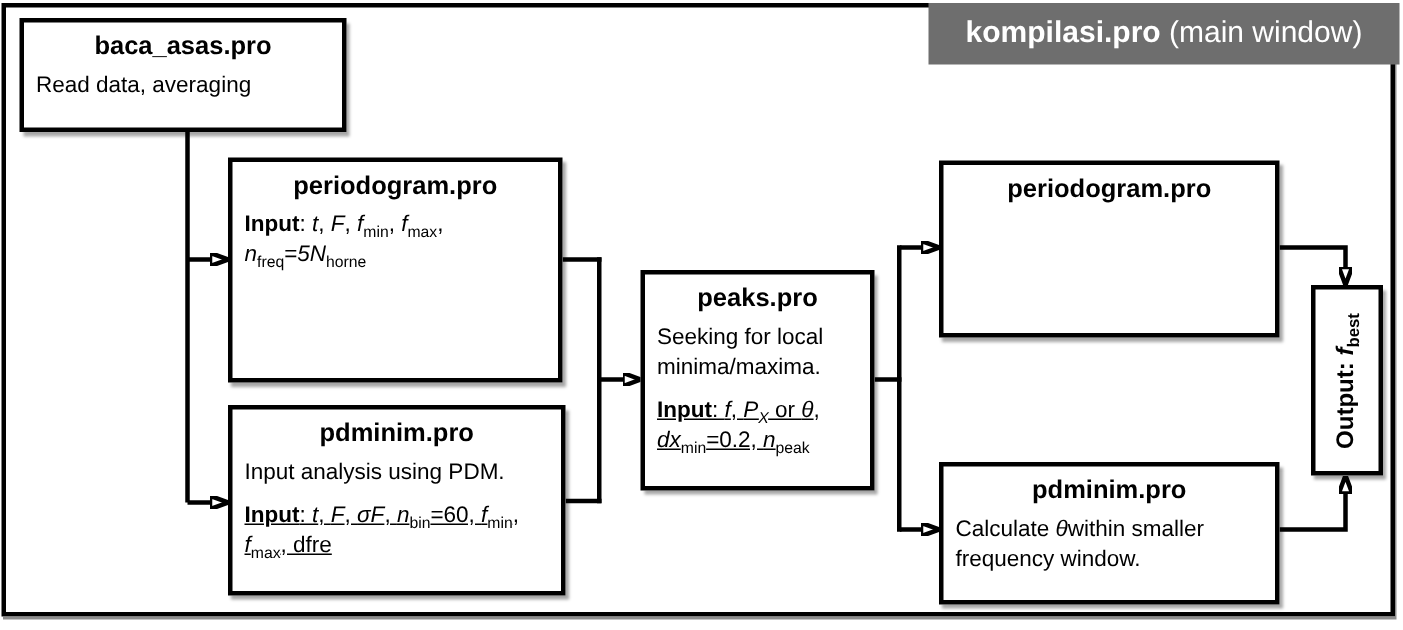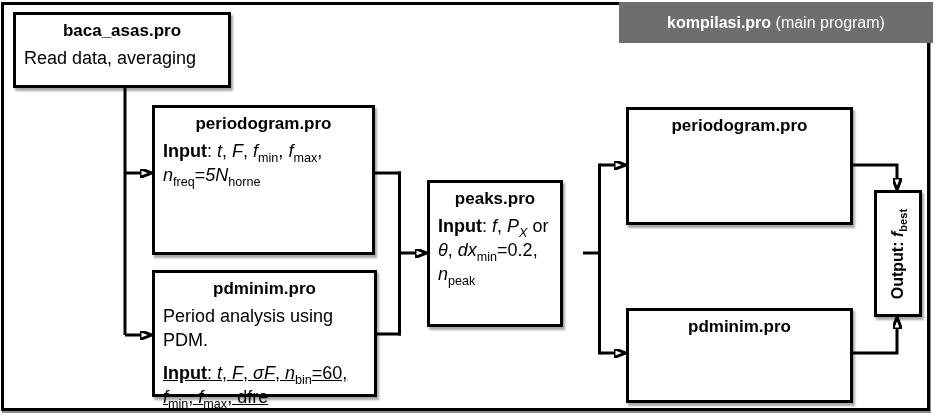--- a/index.html
+++ b/index.html
@@ -18,34 +18,34 @@
   .wires{position:absolute;left:0;top:0;z-index:2;}
   .wires path{stroke:var(--line,#000000);stroke-width:3;fill:none;}
   .box{
     position:absolute;z-index:3;box-sizing:border-box;
     background:var(--box-bg,#ffffff);
     border:3px solid var(--line,#000000);
     box-shadow:2px 3px 2px rgba(0,0,0,.35);
     padding:3px 8px 4px 8px;
   }
   .box-title{font-weight:bold;font-size:17px;text-align:center;margin:3px 0 6px 0;}
-  .box-body{font-size:18px;line-height:1.33;}
+  .box-body{font-size:15px;line-height:1.33;}
   .box-body + .box-body{margin-top:9px;text-decoration:underline;}
   sub{font-size:.7em;line-height:0;}
   .hdr{
     position:absolute;left:619px;top:2px;width:314px;height:41px;z-index:6;
     background:var(--header-bg,#6e6e6e);color:var(--header-fg,#ffffff);
     display:flex;align-items:center;justify-content:center;
-    font-size:16px;white-space:pre;
+    font-size:20px;white-space:pre;
   }
   .hdr .hb{font-weight:bold;}
   .box-baca{left:13px;top:12px;width:218px;height:76px;}
   .box-pgl{left:152px;top:105px;width:223px;height:150px;}
   .box-pdl{left:152px;top:270px;width:225px;height:127px;}
-  .box-peaks{left:427px;top:180px;width:136px;height:147px;}
+  .box-peaks{left:427px;top:180px;width:156px;height:147px;}
   .box-pgr{left:626px;top:107px;width:227px;height:118px;}
   .box-pdr{left:626px;top:308px;width:227px;height:95px;}
   .box-out{left:874px;top:190px;width:48px;height:127px;padding:0;}
   .vtext{
     position:absolute;left:50%;top:50%;
     transform:translate(-50%,-50%) rotate(-90deg);
     white-space:nowrap;font-size:16px;font-weight:bold;
   }
 </style>
 </head>
@@ -70,49 +70,51 @@
     <path d="M400 253 H416" marker-end="url(#ah)"></path>
     <path d="M583 253 H601"></path>
     <path d="M599.5 163.5 V354.5"></path>
     <path d="M600 165 H615" marker-end="url(#ah)"></path>
     <path d="M600 353 H615" marker-end="url(#ah)"></path>
     <path d="M853 165 H897 V179" marker-end="url(#ah)"></path>
     <path d="M853 353 H897 V328" marker-end="url(#ah)"></path>
   </svg>
 
   <div class="hdr">
-    <span class="hb">kompilasi.pro</span><span> (main program)</span>
+    <span class="hb">kompilasi.pro</span><span> (main window)</span>
   </div>
 
   <div class="box box-baca">
     <div class="box-title">baca_asas.pro</div>
     <div class="box-body"><span>Read data, averaging</span></div>
   </div>
 
   <div class="box box-pgl">
     <div class="box-title">periodogram.pro</div>
     <div class="box-body"><span style="font-weight: bold;">Input</span><span>: </span><span style="font-style: italic;">t</span><span>, </span><span style="font-style: italic;">F</span><span>, </span><span style="font-style: italic;">f</span><sub>min</sub><span>, </span><span style="font-style: italic;">f</span><sub>max</sub><span>, </span><span style="font-style: italic;">n</span><sub>freq</sub><span>=</span><span style="font-style: italic;">5N</span><sub>horne</sub></div>
   </div>
 
   <div class="box box-pdl">
     <div class="box-title">pdminim.pro</div>
-    <div class="box-body"><span>Period analysis using PDM.</span></div>
+    <div class="box-body"><span>Input analysis using PDM.</span></div>
     <div class="box-body"><span style="font-weight: bold;">Input</span><span>: </span><span style="font-style: italic;">t</span><span>, </span><span style="font-style: italic;">F</span><span>, </span><span style="font-style: italic;">σF</span><span>, </span><span style="font-style: italic;">n</span><sub>bin</sub><span>=60, </span><span style="font-style: italic;">f</span><sub>min</sub><span>, </span><span style="font-style: italic;">f</span><sub>max</sub><span>, dfre</span></div>
   </div>
 
   <div class="box box-peaks">
     <div class="box-title">peaks.pro</div>
+    <div class="box-body"><span>Seeking for local minima/maxima.</span></div>
     <div class="box-body"><span style="font-weight: bold;">Input</span><span>: </span><span style="font-style: italic;">f</span><span>, </span><span style="font-style: italic;">P</span><sub style="font-style: italic;">X</sub><span> or </span><span style="font-style: italic;">θ</span><span>, </span><span style="font-style: italic;">dx</span><sub>min</sub><span>=0.2, </span><span style="font-style: italic;">n</span><sub>peak</sub></div>
   </div>
 
   <div class="box box-pgr">
     <div class="box-title">periodogram.pro</div>
   </div>
 
   <div class="box box-pdr">
     <div class="box-title">pdminim.pro</div>
+    <div class="box-body"><span>Calculate </span><span style="font-style: italic;">θ</span><span>within smaller frequency window.</span></div>
   </div>
 
   <div class="box box-out">
     <div class="vtext"><span style="font-weight: bold;">Output: </span><span style="font-style: italic;">f</span><sub>best</sub></div>
   </div>
 
 </div>
 
 </body></html>

